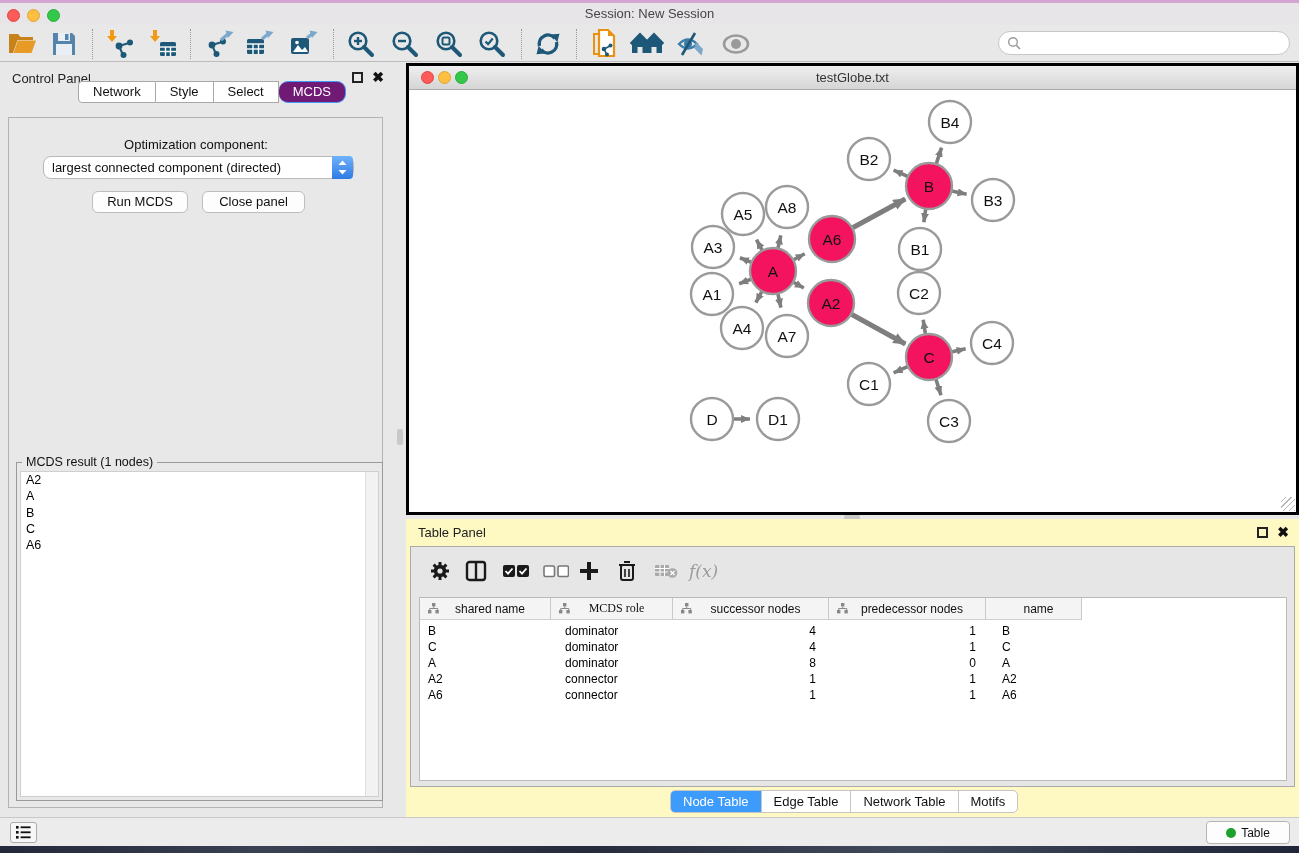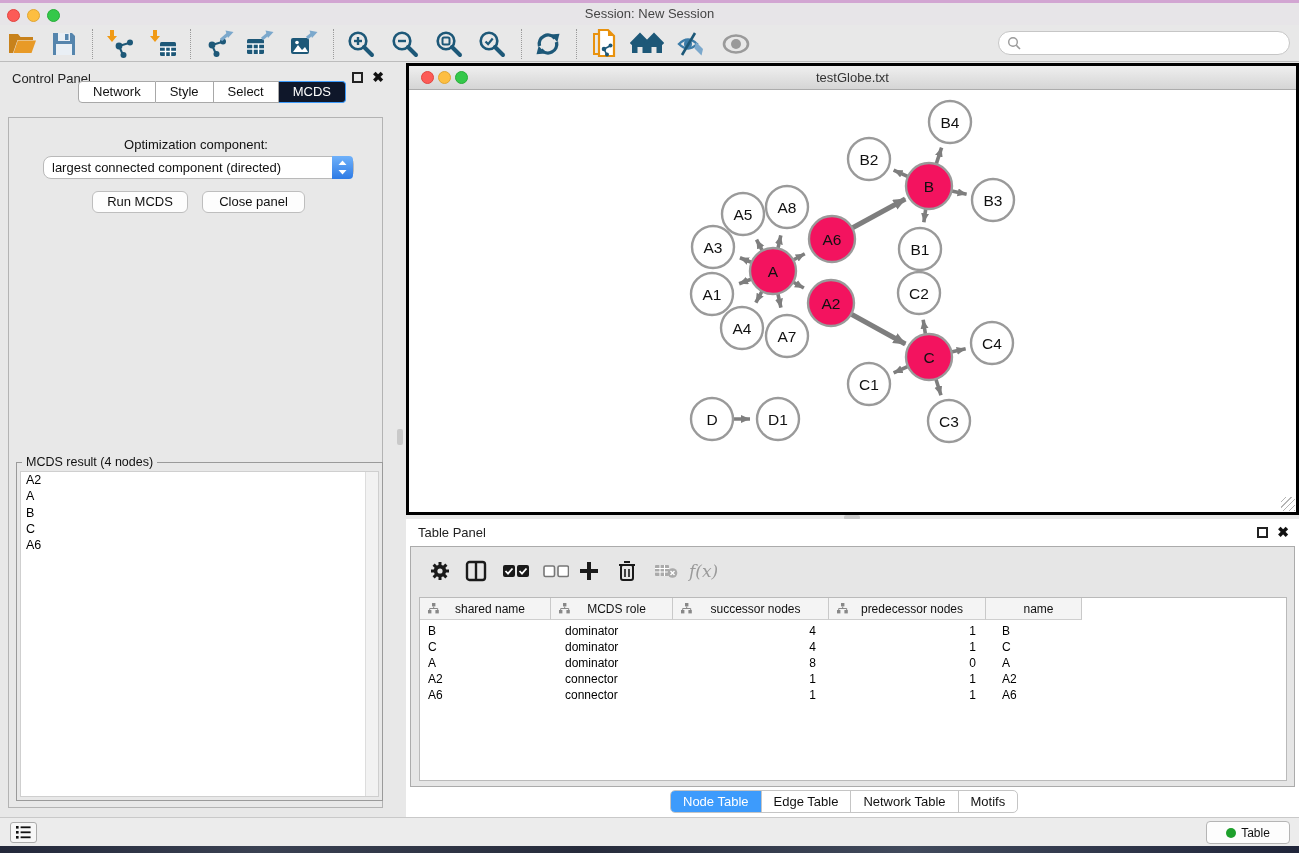--- a/index.html
+++ b/index.html
@@ -26,21 +26,21 @@
   .cpanel { position:absolute; left:0; top:63px; width:392px; height:754px; background:#E8E8E8; }
   .panel-title { position:absolute; left:12px; top:8px; font-size:13px; color:#222; }
   .panel-btns { position:absolute; right:8px; top:9px; display:flex; gap:9px; align-items:center;}
   .float-btn { width:11px; height:11px; border:2px solid #222; display:inline-block;}
   .close-btn { font-size:14px; font-weight:bold; color:#111; line-height:11px;}
   .cp-tabs { position:absolute; left:78px; top:18px; display:flex; }
   .cp-tab { height:22px; padding:0 14px; border:1px solid #A8A8A8; border-left-width:0;
     background:#fff; font-size:13px; line-height:20px; color:#111; }
   .cp-tab:first-child { border-left-width:1px; border-radius:4px 0 0 4px; }
   .cp-tab:last-child { border-radius:0 4px 4px 0; }
-  .cp-tab.active { background:#0f172a; border-color:#3D9BFC; color:#fff; }
+  .cp-tab.active { background:#701a75; border-color:#3D9BFC; color:#fff;border-radius:9px; }
   .cp-content { position:absolute; left:8px; top:54px; width:375px; height:691px;
     border:1px solid #B3B3B3; }
   .opt-label { position:absolute; left:0; width:100%; top:74px; text-align:center; font-size:13px; color:#111;}
   .combo { position:absolute; left:43px; top:93px; width:311px; height:23px; background:#fff;
     border:1px solid #B9B9B9; border-radius:8px; font-size:13px; color:#111; line-height:21px;
     padding-left:8px; }
   .combo .stepper { position:absolute; right:0px; top:-1px; width:21px; height:23px;
     background:linear-gradient(#6FB1FA,#2E7BE5); border-radius:0 4px 4px 0; }
   .combo .stepper svg{ position:absolute; left:4px; top:3px;}
   .cp-btn { position:absolute; top:128px; height:22px; background:#FDFDFD; border:1px solid #BEBEBE;
@@ -63,21 +63,21 @@
   .netwin .tl { top:5px; }
   .netwin .tl.red{ left:12px; }
   .netwin .tl.yel{ left:29px; }
   .netwin .tl.grn{ left:46px; }
   .netwin .wtitle { position:absolute; left:0; right:0; top:4px; text-align:center; font-size:13px; color:#333; }
   .resize-grip { position:absolute; right:1px; bottom:1px; width:14px; height:14px;
     background: repeating-linear-gradient(135deg, transparent 0 3px, #b5b5b5 3px 4px); }
   .split-h { position:absolute; left:397px; top:429px; width:6px; height:16px; background:#C9C9C9; border-radius:2px;}
   .split-v { position:absolute; left:844px; top:515px; width:16px; height:5px; background:#C9C9C9; border-radius:2px;}
 
-  .tpanel { position:absolute; left:406px; top:519px; width:893px; height:298px; background:#ffffff; }
+  .tpanel { position:absolute; left:406px; top:519px; width:893px; height:298px; background:#fef9c3; }
   .tpanel .panel-title { left:12px; top:6px; }
   .tpanel .panel-btns { right:10px; top:8px; }
   .tp-box { position:absolute; left:4px; top:27px; width:885px; height:241px;
     border:1px solid #ABABAB; background:#E6E6E6; }
   .tp-toolbar { position:absolute; left:0; top:0; width:100%; height:48px; }
   .tpi { position:absolute; top:10px; height:28px; display:flex; align-items:center; justify-content:center;}
   .fx { font-family:"DejaVu Serif", serif; font-style:italic; font-size:17px; color:#9a9a9a;}
   .ttable { position:absolute; left:8px; top:50px; width:868px; height:184px; background:#fff;
     border:1px solid #BABABA; overflow:hidden;}
   .thead { position:absolute; left:0; top:0; height:22px; display:flex; background:#F4F4F4; }
@@ -86,21 +86,21 @@
   .th svg { position:absolute; left:8px; }
   .th span { width:100%; text-align:center; padding-left:10px;}
   .trows { position:absolute; left:0; top:22px; width:100%; padding-top:4px; }
   .trow { display:flex; height:15.9px; line-height:15.9px; font-size:12px; color:#000; }
   .c { height:15.9px; }
   .c1 { width:131px; padding-left:8px; }
   .c2 { width:122px; padding-left:14px; }
   .c3 { width:156px; text-align:right; padding-right:13px;}
   .c4 { width:157px; text-align:right; padding-right:10px;}
   .c5 { width:96px; padding-left:16px; }
-  .w1{width:131px;} .w2{width:122px;} .w3{width:156px;} .w4{width:157px;} .w5{width:96px; border-right:1px solid #C9C9C9;}
+  .w1{width:131px;} .w2{width:122px;font-family:Liberation Serif, serif;} .w3{width:156px;} .w4{width:157px;} .w5{width:96px; border-right:1px solid #C9C9C9;}
 
   .tp-tabs { position:absolute; left:264px; top:271px; display:flex; border:1px solid #C5C5C5;
     border-radius:5px; background:#fff; overflow:hidden; height:23px;}
   .tp-tab { padding:0 12px; font-size:13px; line-height:21px; color:#111; border-left:1px solid #C5C5C5;}
   .tp-tab:first-child{ border-left:none; }
   .tp-tab.active { background:#3D9BFC; color:#fff; }
 
   .statusbar { position:absolute; left:0; top:817px; width:100%; height:29px; background:#ECECEC;
     border-top:1px solid #C9C9C9; }
   .menu-btn { position:absolute; left:10px; top:4px; width:27px; height:21px; background:#F7F7F7;
@@ -305,21 +305,21 @@
       <span class="stepper">
         <svg width="13" height="17" viewBox="0 0 13 17">
             <path d="M2.5 6 L6.5 1.5 L10.5 6z" fill="#fff"></path>
             <path d="M2.5 11 L6.5 15.5 L10.5 11z" fill="#fff"></path>
           </svg>
       </span>
     </div>
     <div class="cp-btn btn-run">Run MCDS</div>
     <div class="cp-btn btn-close">Close panel</div>
     <div class="fieldset">
-      <span class="legend">MCDS result (4 nodes)</span>
+      <span class="legend">MCDS result (1 nodes)</span>
       <div class="mcds-list">
         <div class="mcds-item">A2</div>
         <div class="mcds-item">A</div>
         <div class="mcds-item">B</div>
         <div class="mcds-item">C</div>
         <div class="mcds-item">A6</div>
         <div class="mcds-scroll"></div>
       </div>
     </div>
   </div>

